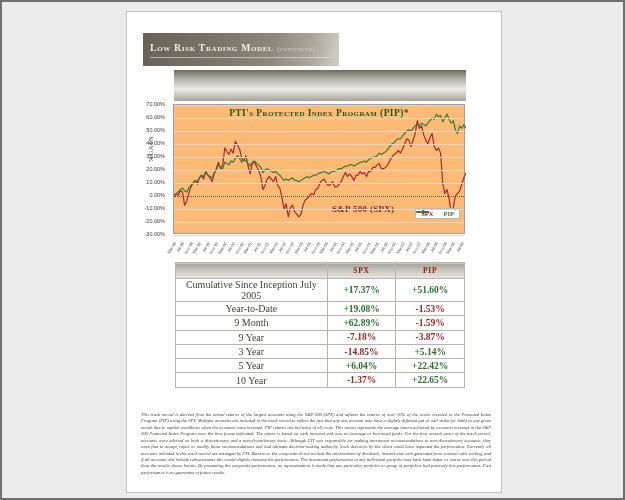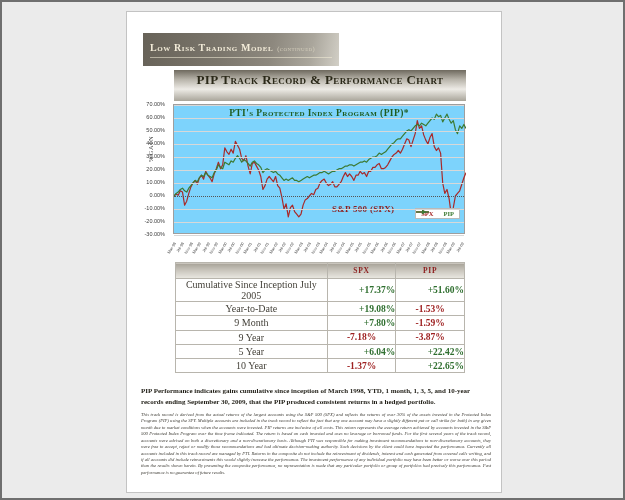--- a/index.html
+++ b/index.html
@@ -31,21 +31,21 @@
     position:absolute; left:47px; top:58px; width:292px; height:31px;
     background:linear-gradient(180deg,#6e695e 0%,#b7b3a9 30%,#edebe6 62%,#a9a59a 100%);
     text-align:center; padding-top:3px;
   }
   .banner-title { font-size:13px; font-weight:bold; color:#2b2919; font-variant:small-caps; letter-spacing:.4px; line-height:1.1; }
   .banner-sub { font-size:8px; font-weight:bold; color:#2b2919; font-variant:small-caps; letter-spacing:.4px; }
 
   
   .plot {
     position:absolute; left:46px; top:92px; width:292px; height:130px;
-    border:1px solid #9e9e9e; background:#7dd3fc;
+    border:1px solid #9e9e9e; background:#fdba74;
   }
   .gridline { position:absolute; left:0; width:100%; height:0; border-top:1px solid #d8d8d8; }
   .gridline.zero { border-top:1px dotted #555; }
   .plot svg { position:absolute; left:0; top:0; }
   .chart-title {
     position:absolute; left:0; top:3px; width:100%; text-align:center;
     font-size:9.5px; font-weight:bold; color:#1e5c20; font-variant:small-caps; letter-spacing:.4px;
   }
   .spx-annot {
     position:absolute; left:158px; top:99px;
@@ -78,21 +78,21 @@
     border-collapse:collapse; border:1px solid #98958d;
   }
   table.perf th, table.perf td { border:1px solid #b8b5ad; text-align:center; }
   table.perf th {
     height:16px; background:linear-gradient(180deg,#a7a298 0%,#c9c5bc 45%,#eae8e2 100%);
     font-size:7.5px; color:#8e2020; letter-spacing:.8px; font-weight:bold;
   }
   table.perf td { height:14.3px; background:#fff; }
   td.rowlabel { font-size:10px; color:#45423a; width:52.5%; }
   td.val { font-size:9.5px; font-weight:bold; width:23.75%; }
-  td.val.pos { color:#2e6e2e;text-align:right; }
+  td.val.pos { color:#2e6e2e; }
   td.val.neg { color:#9e2020; }
 
   
   .summary {
     position:absolute; left:14px; top:374px; width:350px;
     font-size:7px; font-weight:600; color:#1f1d15; line-height:1.55;
   }
   .disclaimer {
     position:absolute; left:14px; top:400px; width:350px;
     font-size:4.6px; font-style:italic; color:#3c3a33; line-height:1.4; text-align:justify;
@@ -105,21 +105,20 @@
   <div class="page">
 
     <div class="header-bar">
       <div class="hb-line1">
         <span class="hb-title">Low Risk Trading Model</span>
         <span class="hb-suffix">(continued)</span>
       </div>
     </div>
 
     <div class="banner">
-      <div class="banner-title">PIP Track Record &amp; Performance Chart</div>
     </div>
 
     <div class="ylabel">%GAIN</div>
     <div class="yticks">
         <span style="top: 89px;">70.00%</span>
         <span style="top: 102px;">60.00%</span>
         <span style="top: 115px;">50.00%</span>
         <span style="top: 128px;">40.00%</span>
         <span style="top: 141px;">30.00%</span>
         <span style="top: 154px;">20.00%</span>
@@ -218,38 +217,42 @@
             <td class="val pos">+17.37%</td>
             <td class="val pos">+51.60%</td>
           </tr>
           <tr>
             <td class="rowlabel">Year-to-Date</td>
             <td class="val pos">+19.08%</td>
             <td class="val neg">-1.53%</td>
           </tr>
           <tr>
             <td class="rowlabel">9 Month</td>
-            <td class="val pos">+7.80%</td>
+            <td class="val pos">+62.89%</td>
             <td class="val neg">-1.59%</td>
           </tr>
           <tr>
             <td class="rowlabel">9 Year</td>
             <td class="val neg">-7.18%</td>
             <td class="val neg">-3.87%</td>
           </tr>
           <tr>
+            <td class="rowlabel">3 Year</td>
+            <td class="val neg">-14.85%</td>
+            <td class="val pos">+5.14%</td>
+          </tr>
+          <tr>
             <td class="rowlabel">5 Year</td>
             <td class="val pos">+6.04%</td>
             <td class="val pos">+22.42%</td>
           </tr>
           <tr>
             <td class="rowlabel">10 Year</td>
             <td class="val neg">-1.37%</td>
             <td class="val pos">+22.65%</td>
           </tr>
         </tbody>
     </table>
 
-    <div class="summary">PIP Performance indicates gains cumulative since inception of March 1998, YTD, 1 month, 1, 3, 5, and 10-year records ending September 30, 2009, that the PIP produced consistent returns in a hedged portfolio.</div>
     <div class="disclaimer">This track record is derived from the actual returns of the largest accounts using the S&amp;P 500 (SPX) and reflects the returns of over 30% of the assets invested in the Protected Index Program (PIP) using the SPY. Multiple accounts are included in the track record to reflect the fact that any one account may have a slightly different put or call strike (or both) in any given month due to market conditions when the accounts were invested. PIP returns are inclusive of all costs. This return represents the average return achieved by accounts invested in the S&amp;P 500 Protected Index Program over the time frame indicated. The return is based on cash invested and uses no leverage or borrowed funds. For the first several years of the track record, accounts were advised on both a discretionary and a non-discretionary basis. Although PTI was responsible for making investment recommendations to non-discretionary accounts, they were free to accept, reject or modify those recommendations and had ultimate decision-making authority. Such decisions by the client could have impacted the performance. Currently all accounts included in this track record are managed by PTI. Returns in the composite do not include the reinvestment of dividends, interest and cash generated from covered calls writing, and if all accounts did include reinvestments this would slightly increase the performance. The investment performance of any individual portfolio may have been better or worse over this period than the results shown herein. By presenting the composite performance, no representation is made that any particular portfolio or group of portfolios had precisely this performance. Past performance is no guarantee of future results.</div>
 
   </div>
 </div>
 
 </body></html>

